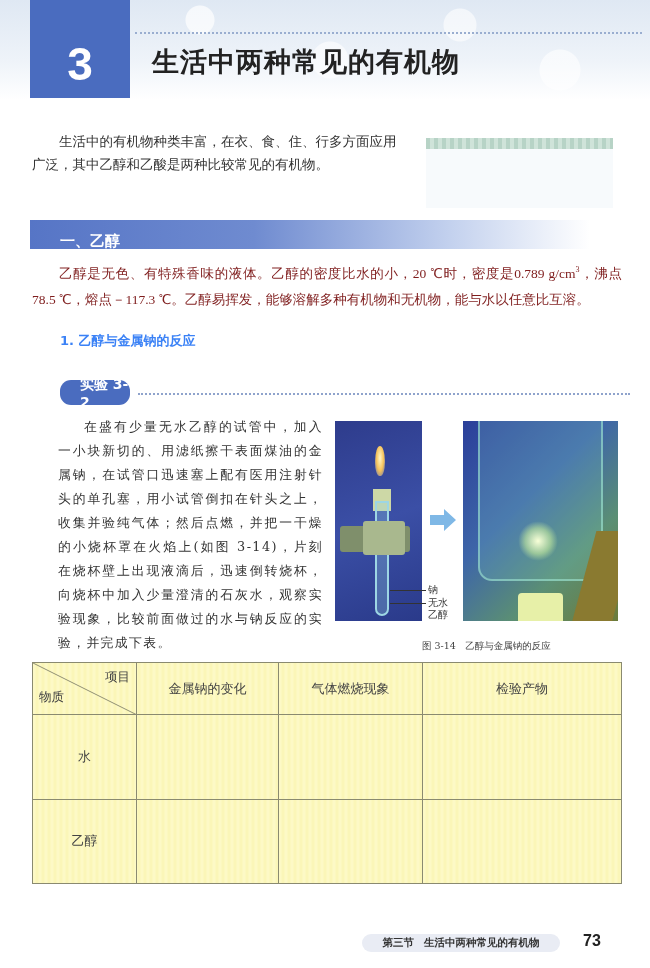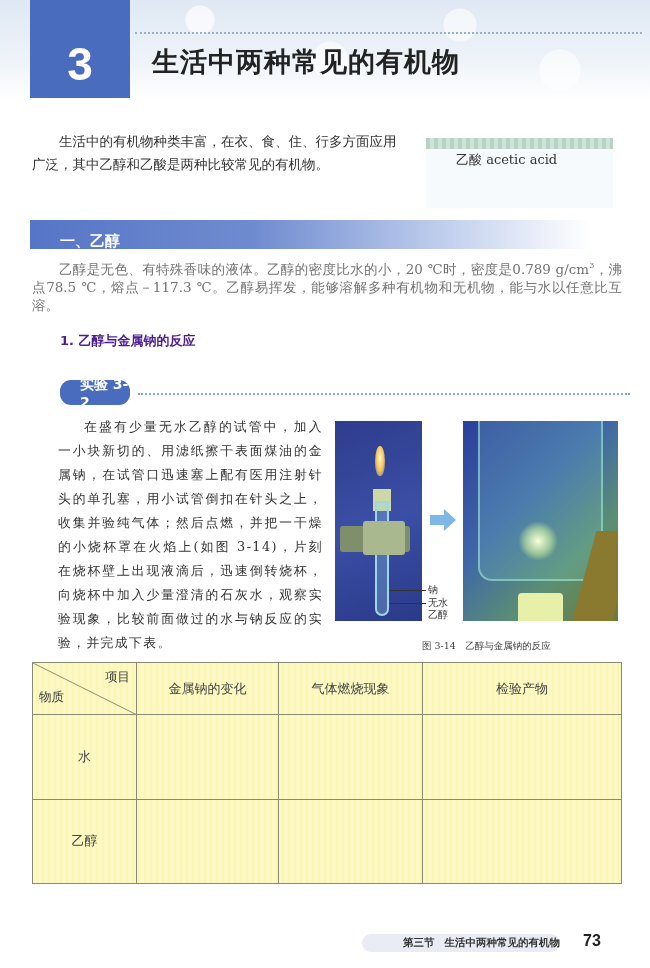--- a/index.html
+++ b/index.html
@@ -54,26 +54,26 @@
       position: absolute; left: 30px; top: 220px; width: 560px; height: 29px;
       background: linear-gradient(90deg, #5675c6 0%, #6f8bd0 40%, #c3d1ee 75%, rgba(255,255,255,0) 100%);
     }
     .section-title {
       position: absolute; left: 30px; top: 12px;
       font-family: "DejaVu Sans", sans-serif; font-weight: bold; color: #fff; font-size: 15px;
     }
 
     .para {
       position: absolute; left: 32px; top: 257px; width: 590px;
-      font-size: 13.5px; line-height: 18px; color: #737373; text-indent: 27px; text-align: justify;
+      font-size: 13.5px; line-height: 26px; color: #7f1d1d; text-indent: 27px; text-align: justify; font-family: Liberation Serif, serif;
     }
     .para sup { font-size: 8px; }
     .subheading {
       position: absolute; left: 60px; top: 332px;
-      font-family: "DejaVu Sans", sans-serif; font-size: 13px; color: #4c1d95; font-weight: bold;
+      font-family: "DejaVu Sans", sans-serif; font-size: 13px; color: #3b82f6; font-weight: bold;
     }
 
     
     .exp-tag {
       position: absolute; left: 60px; top: 380px; width: 70px; height: 25px;
       background: #4a6cbf; border-radius: 11px;
       display: flex; align-items: center; justify-content: center;
       font-family: "DejaVu Sans", sans-serif; font-weight: bold; color: #fff; font-size: 14px; padding-left: 20px;
     }
     .exp-dots {
@@ -145,21 +145,21 @@
     .diag-cell { position: relative; width: 104px; }
     .diag-cell svg { position: absolute; left: 0; top: 0; width: 100%; height: 100%; }
     .diag-top { position: absolute; right: 6px; top: 6px; font-size: 12.5px; }
     .diag-bottom { position: absolute; left: 6px; bottom: 8px; font-size: 12.5px; }
 
     
     .footer-pill {
       position: absolute; left: 362px; top: 934px; width: 198px; height: 18px;
       background: #e9ecf4; border-radius: 9px;
       font-family: "DejaVu Sans", sans-serif; font-size: 10.5px; color: #333; font-weight: bold;
-      display: flex; align-items: center; justify-content: flex-end; gap: 10px;
+      display: flex; align-items: center; justify-content: center; gap: 10px;
     }
     .page-num {
       position: absolute; left: 583px; top: 932px;
       font-family: "Liberation Sans", sans-serif; font-size: 16px; font-weight: bold; color: #222;
     }
   </style>
 </head>
 <body>
 
 <div class="banner">
@@ -167,24 +167,20 @@
     <span class="chapter-num">3</span>
   </div>
   <div class="banner-dots"></div>
   <div class="chapter-title">生活中两种常见的有机物</div>
 </div>
 
 <p class="intro">生活中的有机物种类丰富，在衣、食、住、行多方面应用广泛，其中乙醇和乙酸是两种比较常见的有机物。</p>
 
 <div class="glossary">
   <div class="glossary-bar"></div>
-  <div class="glossary-item">
-    <span>乙酸</span>
-    <span>acetic acid</span>
-  </div>
 </div>
 
 <div class="section-bar">
   <span class="section-title">一、乙醇</span>
 </div>
 
 <p class="para"><span>乙醇是无色、有特殊香味的液体。乙醇的密度比水的小，20 ℃时，密度是0.789 g/cm</span><sup>3</sup><span>，沸点78.5 ℃，熔点－117.3 ℃。乙醇易挥发，能够溶解多种有机物和无机物，能与水以任意比互溶。</span></p>
 
 <div class="subheading">1. 乙醇与金属钠的反应</div>
 

